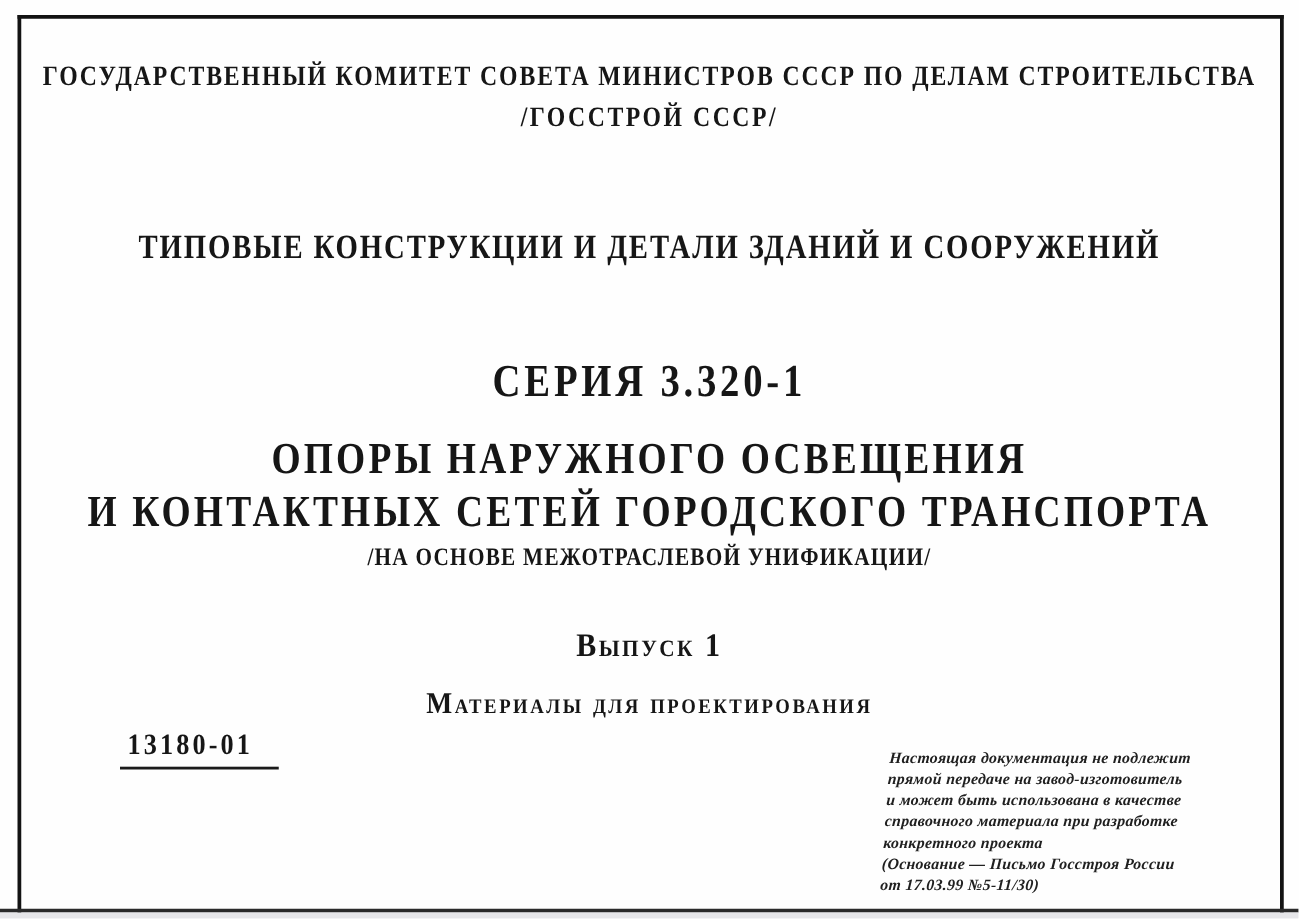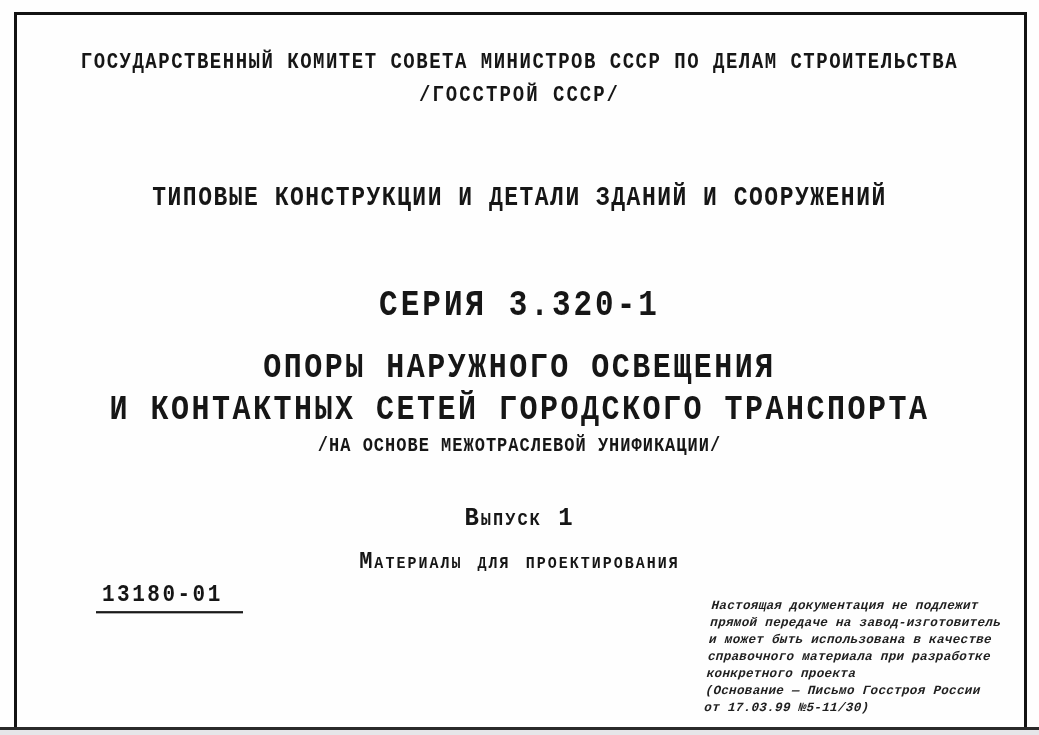--- a/index.html
+++ b/index.html
@@ -6,21 +6,21 @@
     margin: 0;
     padding: 0;
     background: #ffffff;
   }
   .page {
     position: relative;
     width: 1039px;
     height: 735px;
     background: #fefefe;
     overflow: hidden;
-    font-family: Liberation Mono, monospace;
+    font-family: Liberation Serif, serif;
     color: #161616;
   }
   
   .frame {
     position: absolute;
     left: 14px;
     top: 12px;
     width: 1007px;
     height: 716px;
     border-left: 3px solid #131313;

